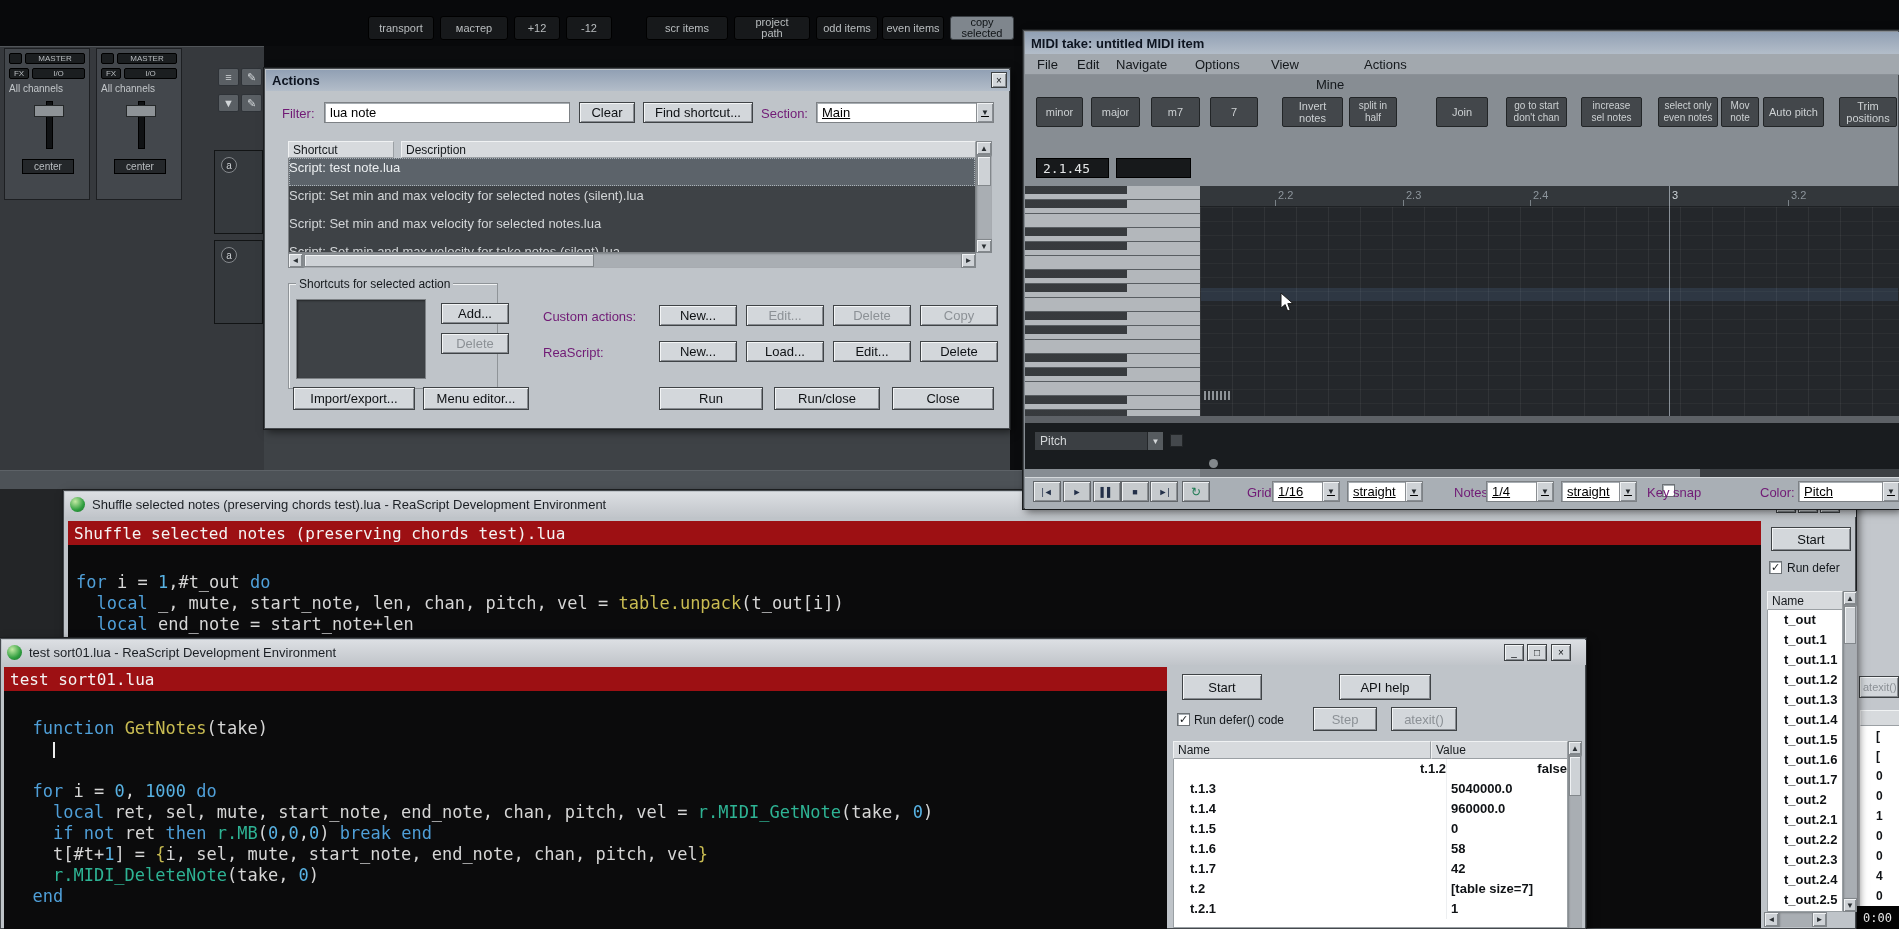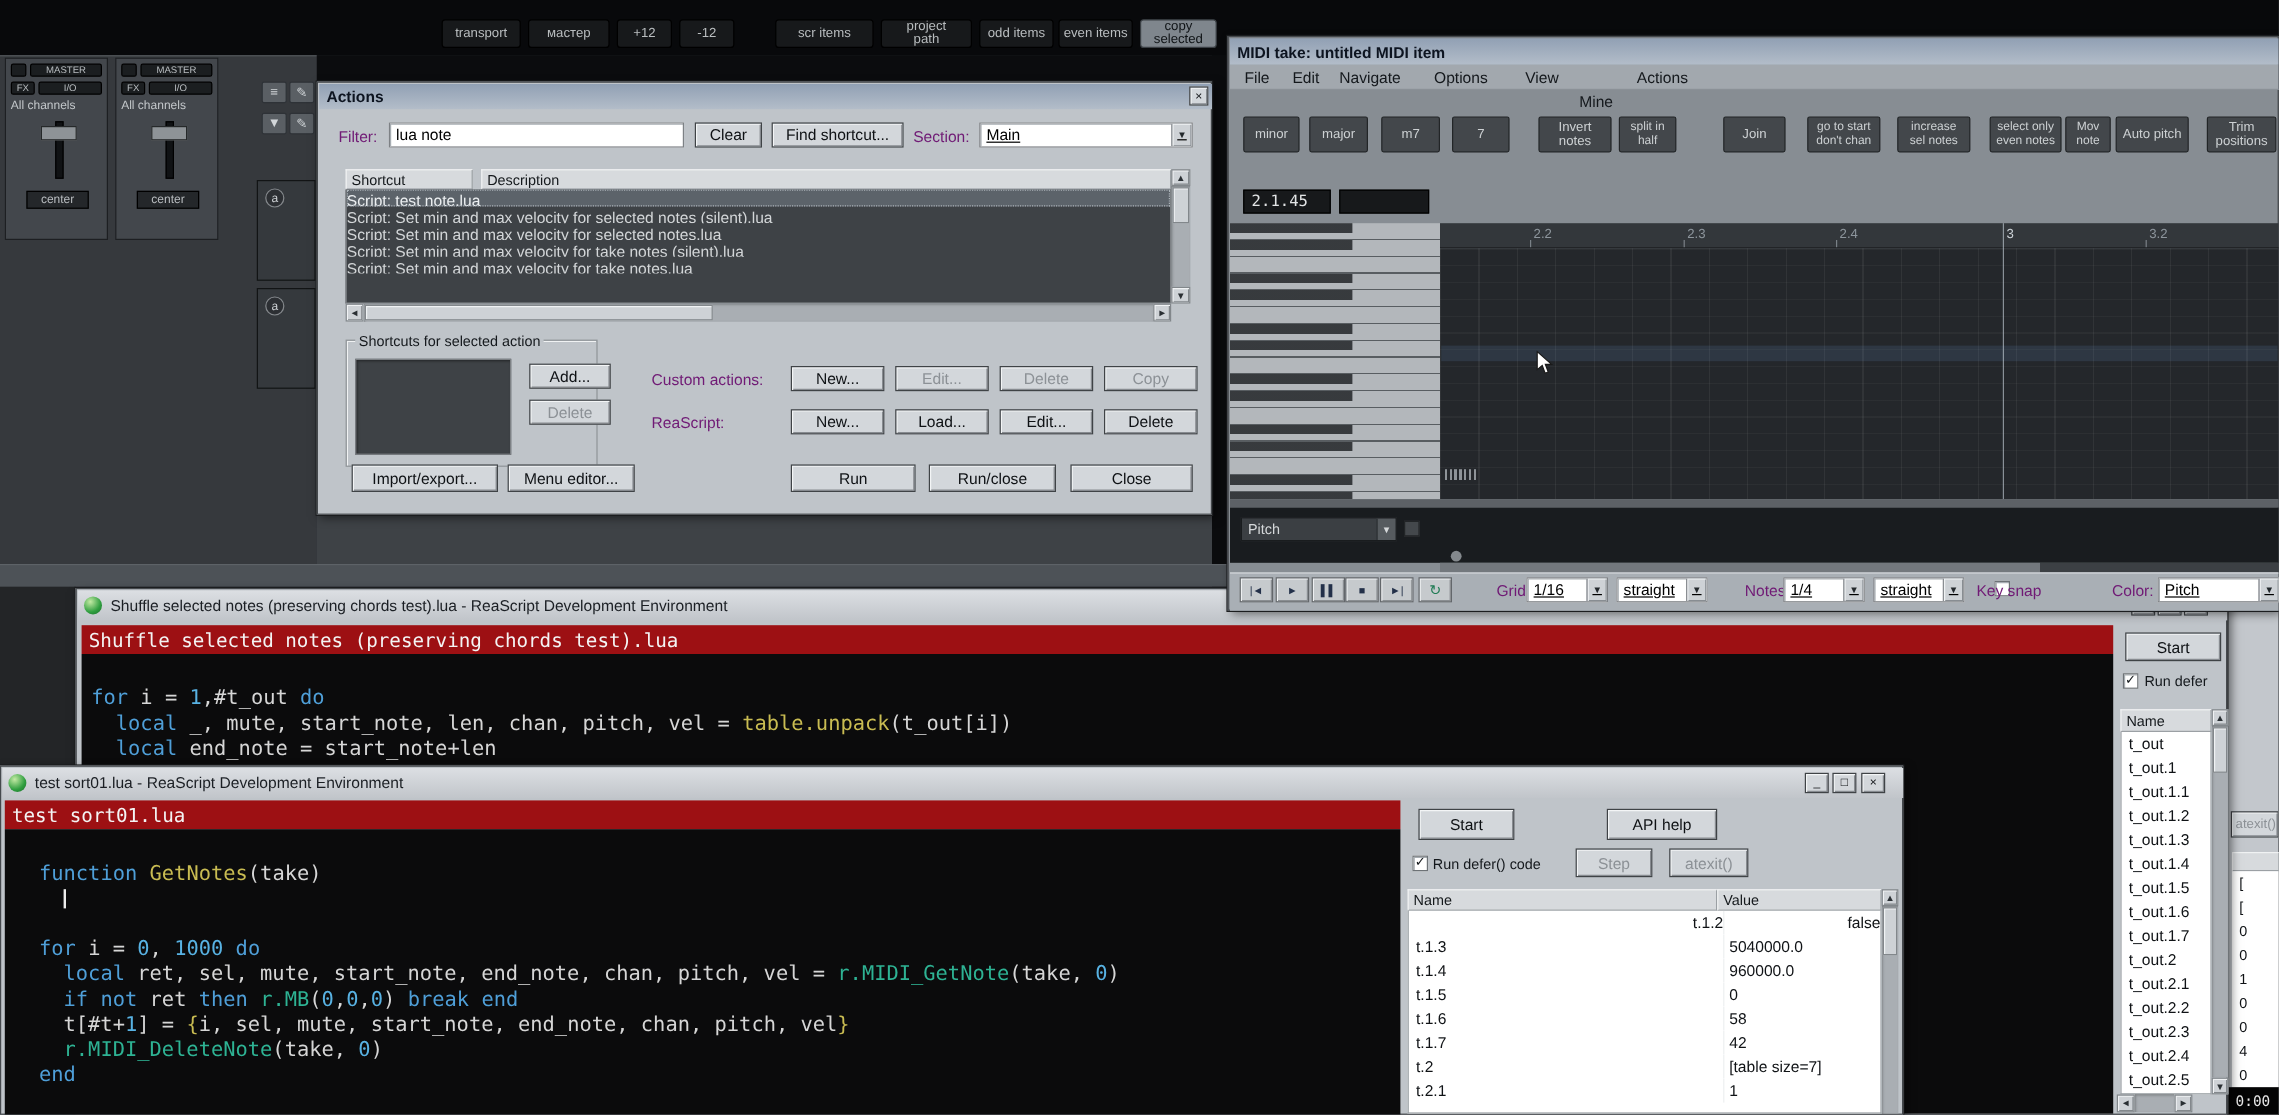--- a/index.html
+++ b/index.html
@@ -29,21 +29,21 @@
   .cb{background:#fff;border:1px solid #6d7276;box-shadow:inset 1px 1px 0 #a7adb2;font-size:11px;color:#14181b;
       display:flex;align-items:center;justify-content:center;line-height:1;}
   .sbtn{background:#ced2d6;border:1px solid #82878b;box-shadow:inset 1px 1px 0 #f0f2f4,inset -1px -1px 0 #83888c;
         display:flex;align-items:center;justify-content:center;font-size:8px;color:#2a2f33;}
   .sbtrack{background:#a9aeb3;box-shadow:inset 1px 1px 2px rgba(0,0,0,.25);}
   .sbthumb{background:#ced2d6;border:1px solid #82878b;box-shadow:inset 1px 1px 0 #f0f2f4;}
   .lbl{font-size:13px;color:#701a75;white-space:nowrap;}
   .hdrcell{background:#d7dadd;border:1px solid #9ba0a4;border-top-color:#f0f2f3;border-left-color:#f0f2f3;
            font-size:12px;color:#15191c;display:flex;align-items:center;padding:0 4px;overflow:hidden;white-space:nowrap;}
   .wlist{background:#fff;color:#101316;font-size:13px;overflow:hidden;}
-  .wrow{height:20px;line-height:20px;padding-left:6px;white-space:nowrap;overflow:hidden;}
+  .wrow{height:20px;line-height:20px;padding-left:16px;white-space:nowrap;overflow:hidden;font-weight:bold;}
 
   
   .btnDark{background:#17191b;border:1px solid #000;border-radius:3px;color:#b9bdbf;font-size:11px;line-height:11px;
            display:flex;flex-direction:column;align-items:center;justify-content:center;text-align:center;overflow:hidden;}
   .btnDark.lit{background:#7f868d;color:#0f1316;border-color:#3a3f44;}
   .btnMidi{background:#43474b;border:1px solid #222527;border-radius:2px;color:#cdd1d3;font-size:11px;line-height:12px;
            display:flex;flex-direction:column;align-items:center;justify-content:center;text-align:center;overflow:hidden;}
   .mini{background:#1b1e20;border:1px solid #000;border-radius:2px;color:#b9bdc0;font-size:8px;
         display:flex;align-items:center;justify-content:center;overflow:hidden;}
   .dicon{background:#5a5f64;border:1px solid #2e3237;border-radius:2px;color:#d2d6d9;font-size:11px;
@@ -53,21 +53,21 @@
   .strip{background:#43474c;border:1px solid #1d1f22;}
   .striplabel{font-size:10px;color:#c3c7ca;white-space:nowrap;}
   .centerbox{background:#24272a;color:#b9bdc0;font-size:10px;display:flex;align-items:center;justify-content:center;border:1px solid #000;}
   .darkcombo{background:#3b3f43;border:1px solid #191c1e;color:#d5d8da;font-size:12px;display:flex;align-items:center;overflow:hidden;}
   .darkcombo .ctxt{flex:1;padding-left:5px;}
   .darkcombo .cbtn{width:16px;align-self:stretch;background:#565b5f;border-left:1px solid #24272a;
                    display:flex;align-items:center;justify-content:center;font-size:8px;color:#d5d8da;}
 
   
   .darklist{background:#3e4246;color:#d3d6d8;font-size:13px;overflow:hidden;}
-  .drow{height:14px;line-height:19px;white-space:nowrap;overflow:hidden;}
+  .drow{height:28px;line-height:19px;white-space:nowrap;overflow:hidden;}
   .drow.sel{background:#5c636a;outline:1px dotted #aab2b8;outline-offset:-1px;color:#eceff1;}
 
   
   .redbar{background:#9d1013;color:#f4f4f4;font-family:"DejaVu Sans Mono",monospace;font-size:16px;
           display:flex;align-items:center;padding:0 6px;overflow:hidden;white-space:nowrap;}
   .code{background:#0b0b0c;font-family:"DejaVu Sans Mono",monospace;font-size:17px;color:#d6d6d6;
         padding:6px 0 0 8px;overflow:hidden;white-space:pre;}
   .code-line{height:21px;line-height:21px;}
   .t-kw{color:#4f9fd8;} .t-num{color:#58b2e3;} .t-fn{color:#c9bc52;} .t-api{color:#2eb394;}
   .caret{display:inline-block;width:2px;height:16px;background:#ededed;vertical-align:middle;}

